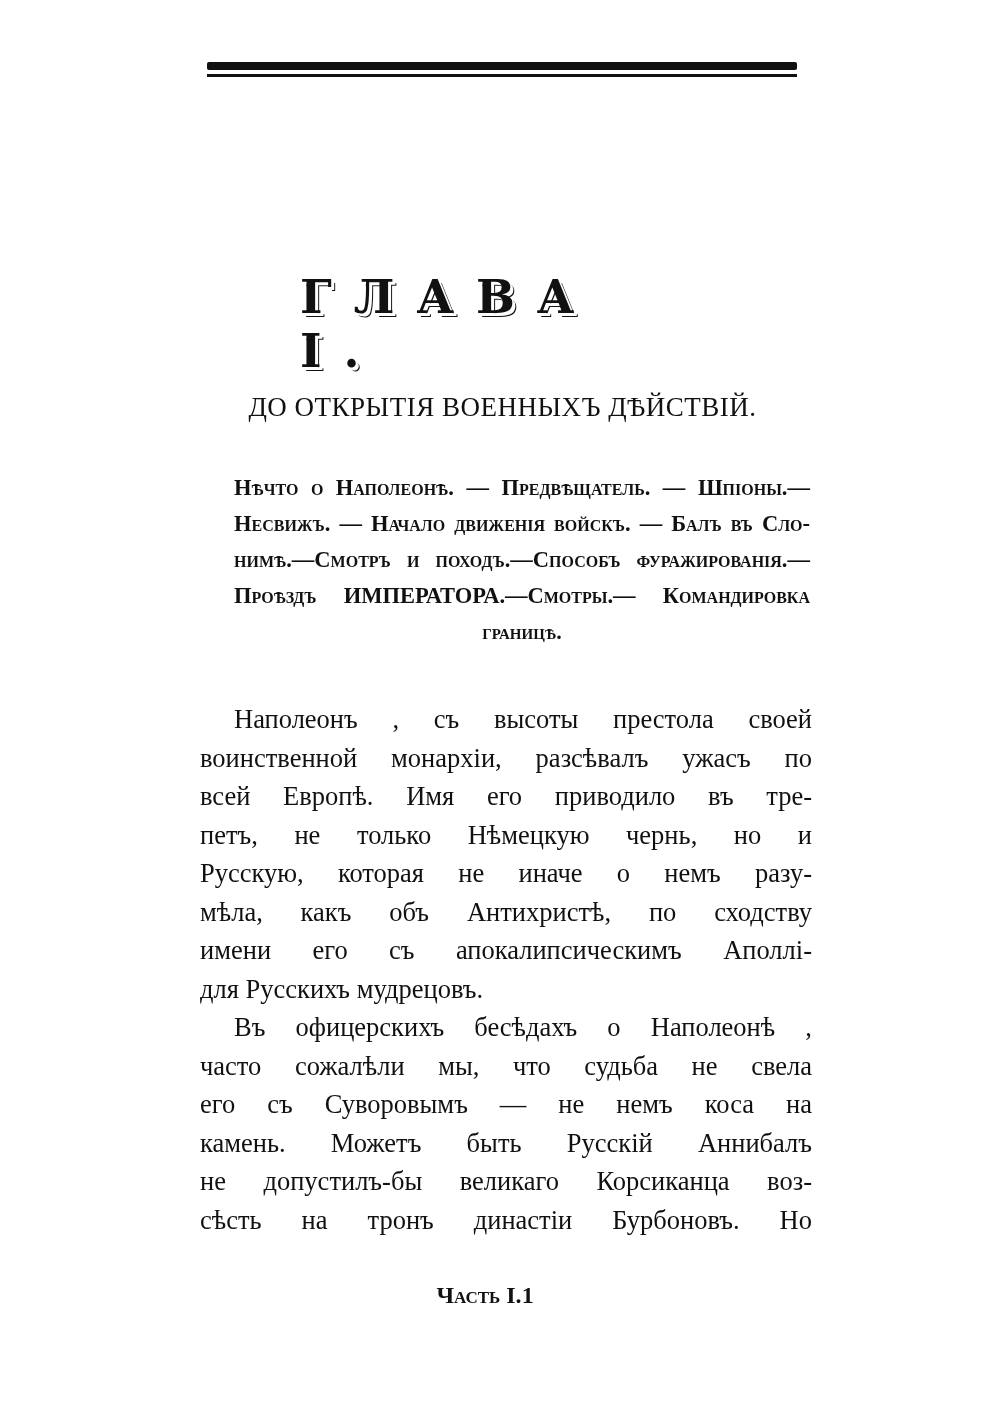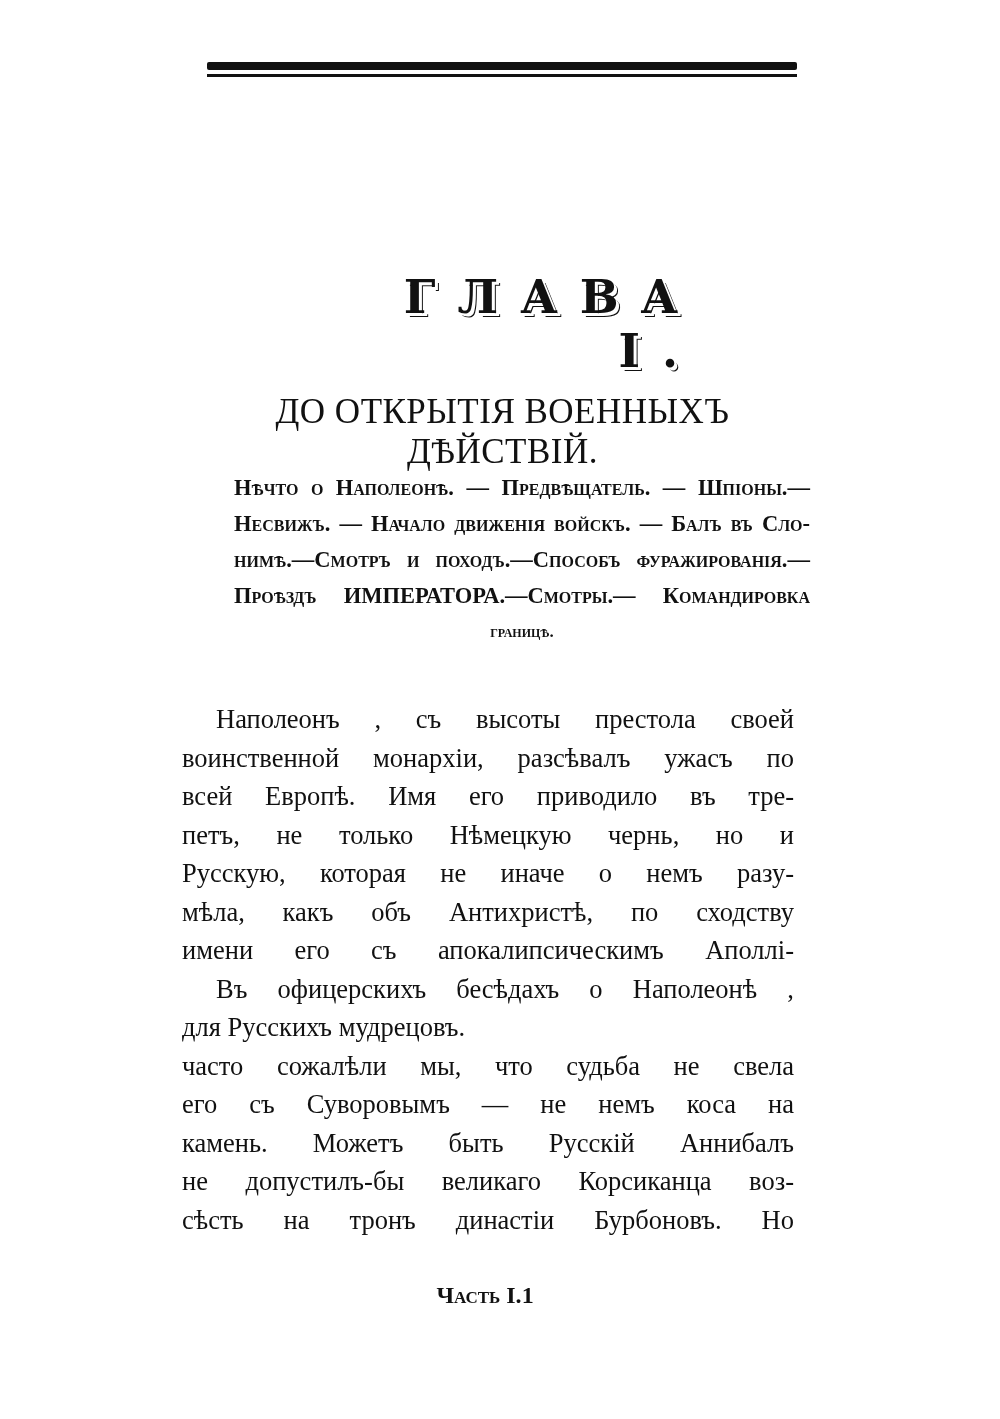--- a/index.html
+++ b/index.html
@@ -3,38 +3,38 @@
   <meta charset="utf-8">
   <style>
     html, body { margin: 0; padding: 0; background: #ffffff; }
     body {
       width: 1000px; height: 1419px; position: relative; overflow: hidden;
       font-family: "DejaVu Serif", "Liberation Serif", serif; color: #111;
     }
     .rule-thick { position: absolute; left: 207px; top: 62px; width: 590px; height: 8px; background: #111; border-radius: 2px; }
     .rule-thin { position: absolute; left: 207px; top: 74px; width: 590px; height: 3px; background: #111; }
     .chapter {
-      position: absolute; left: 300px; top: 270px; width: 400px; text-align: right;
+      position: absolute; left: 300px; top: 270px; width: 400px; text-align: left;
       font-family: "DejaVu Serif", serif; font-weight: bold; font-size: 46px;
       letter-spacing: 22px; color: #111;
       text-shadow: 3px 3px 0 #fff, 4px 4px 0 #111;
     }
     .chapter-title {
       position: absolute; left: 195px; top: 392px; width: 615px; text-align: center;
-      font-family: "Liberation Serif", serif; font-size: 35px; letter-spacing: 0.5px;
+      font-family: "Liberation Serif", serif; font-size: 27px; letter-spacing: 0.5px;
     }
     .summary {
       position: absolute; left: 198px; top: 470px; width: 612px;
       font-family: "Liberation Serif", serif; font-weight: bold; font-size: 22.5px;
       line-height: 36px; text-align: justify; font-variant: small-caps;
     }
     .summary .line { display: block; text-align: justify; text-align-last: justify; white-space: nowrap; margin-left: 36px; }
-    .summary .last { text-align: center; text-align-last: center; font-size: 17px; }
+    .summary .last { text-align: center; text-align-last: center; font-size: 22px; }
     .body-text {
-      position: absolute; left: 182px; top: 700px; width: 612px;
+      position: absolute; left: 200px; top: 700px; width: 612px;
       font-family: "Liberation Serif", serif; font-size: 26.5px; line-height: 38.5px;
     }
     .body-text .line { display: block; text-align: justify; text-align-last: justify; white-space: nowrap; }
     .body-text .indent { padding-left: 34px; }
     .body-text .end { text-align-last: left; }
     .footer {
       position: absolute; left: 230px; top: 1282px; width: 510px;
       font-family: "Liberation Serif", serif; font-weight: bold; font-size: 24px;
       display: flex; justify-content: center; font-variant: small-caps;
     }
@@ -58,22 +58,22 @@
 </div>
 
 <div class="body-text">
   <span class="line indent">Наполеонъ , съ высоты престола своей</span>
   <span class="line">воинственной монархіи, разсѣвалъ ужасъ по</span>
   <span class="line">всей Европѣ. Имя его приводило въ тре-</span>
   <span class="line">петъ, не только Нѣмецкую чернь, но и</span>
   <span class="line">Русскую, которая не иначе о немъ разу-</span>
   <span class="line">мѣла, какъ объ Антихристѣ, по сходству</span>
   <span class="line">имени его съ апокалипсическимъ Аполлі-</span>
+  <span class="line end">для Русскихъ мудрецовъ.</span>
   <span class="line indent">Въ офицерскихъ бесѣдахъ о Наполеонѣ ,</span>
-  <span class="line end">для Русскихъ мудрецовъ.</span>
   <span class="line">часто сожалѣли мы, что судьба не свела</span>
   <span class="line">его съ Суворовымъ — не немъ коса на</span>
   <span class="line">камень. Можетъ быть Русскій Аннибалъ</span>
   <span class="line">не допустилъ-бы великаго Корсиканца воз-</span>
   <span class="line">сѣсть на тронъ династіи Бурбоновъ. Но</span>
 </div>
 
 <div class="footer">
   <span>Часть I.</span>
   <span>1</span>

